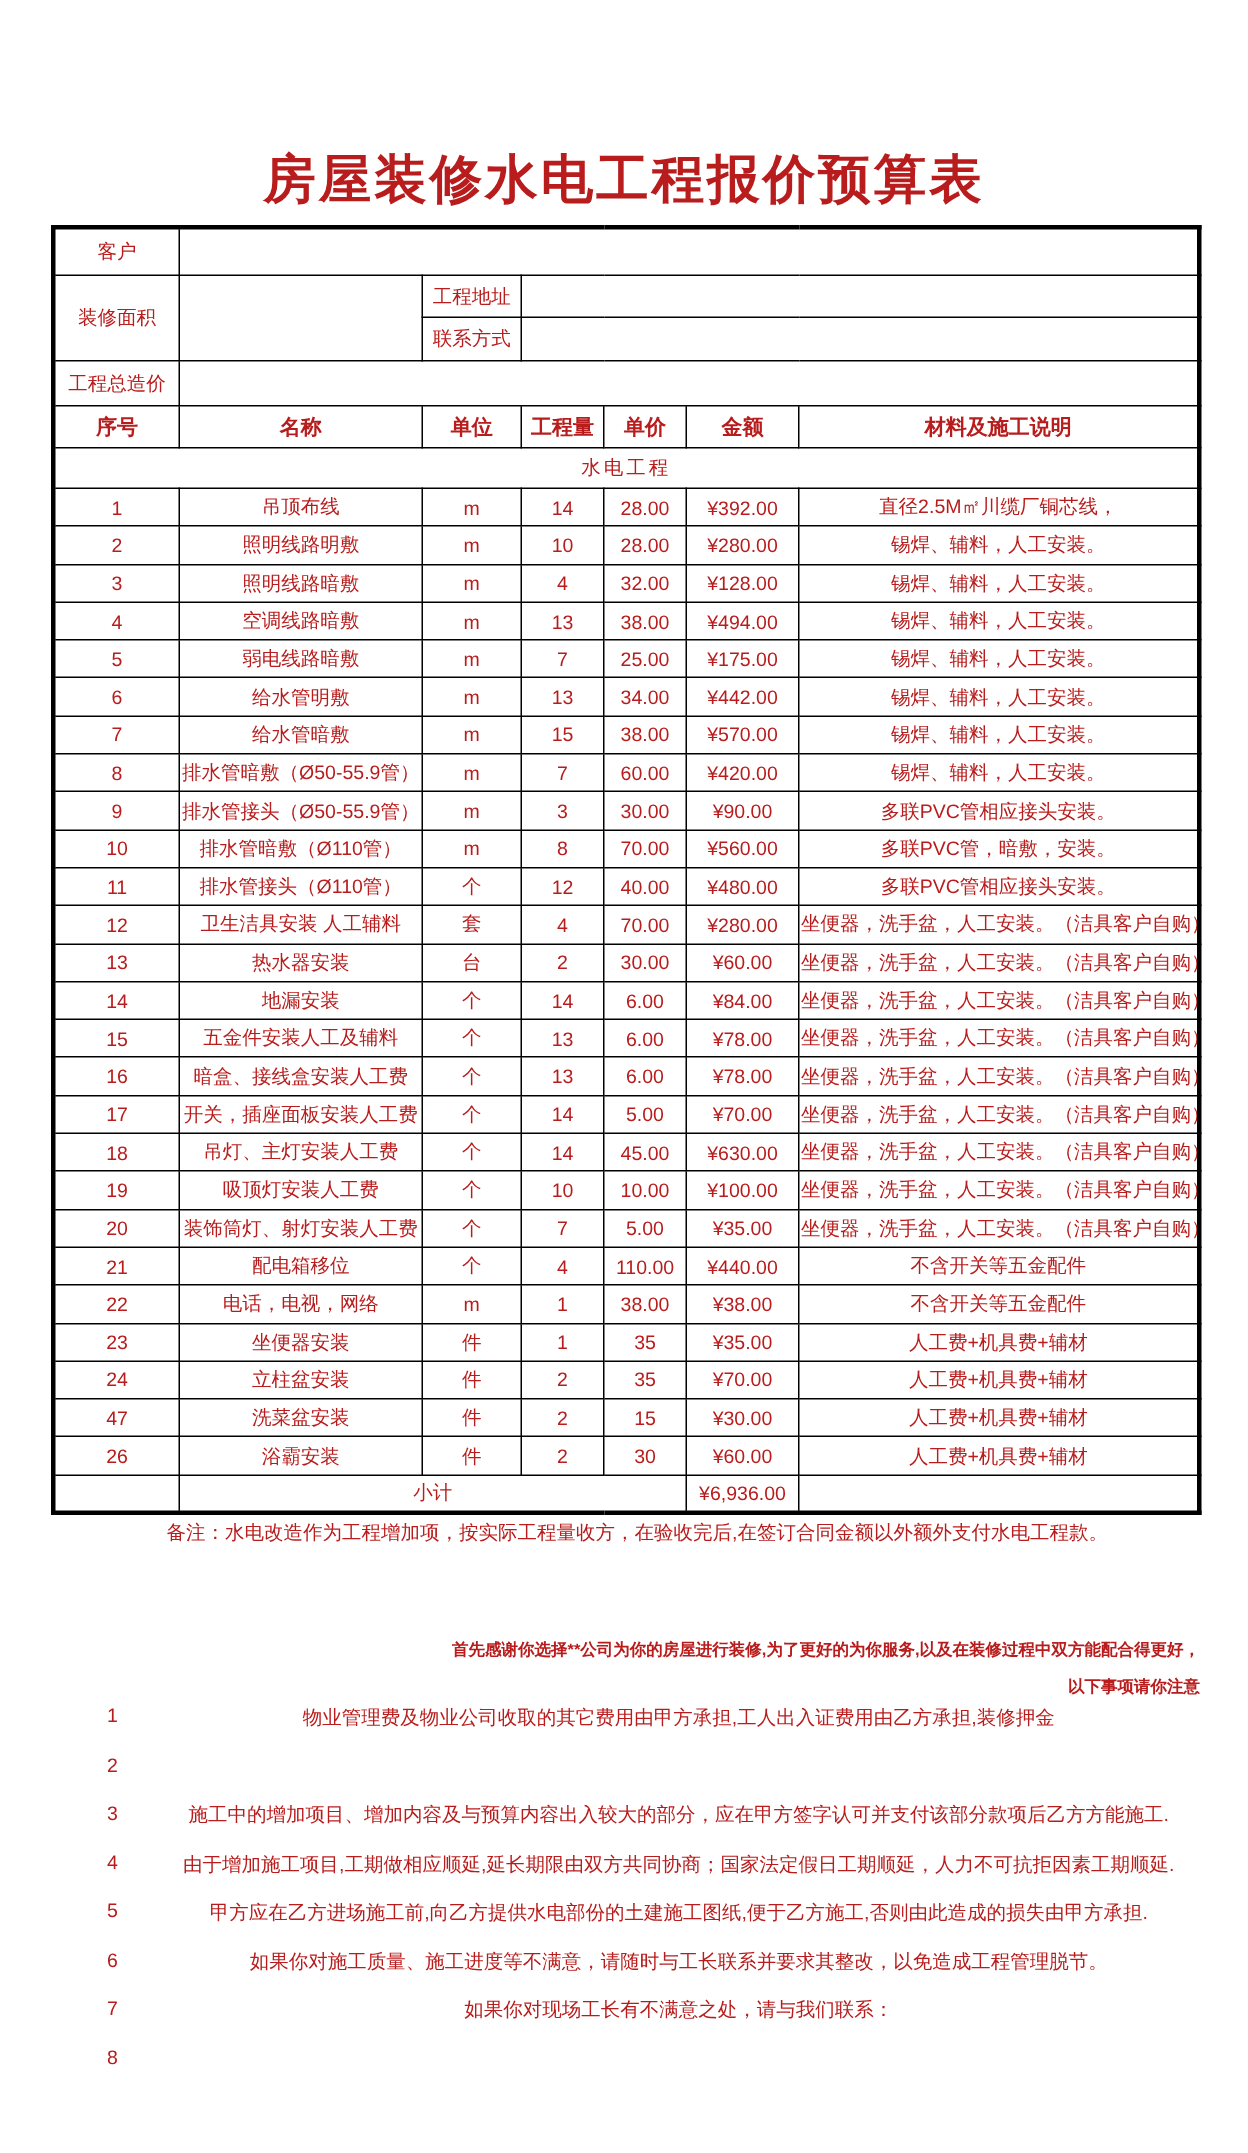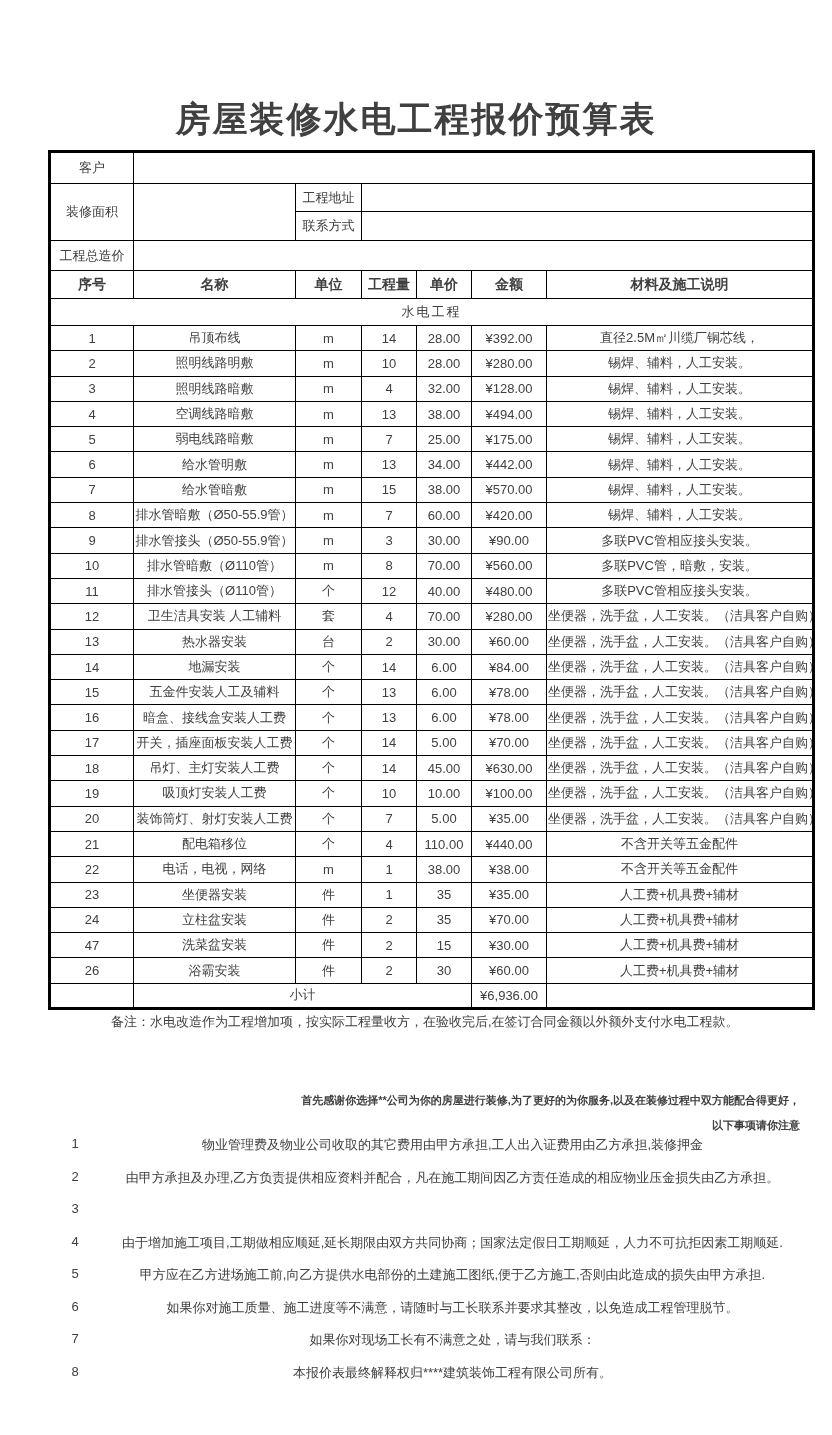--- a/index.html
+++ b/index.html
@@ -1,38 +1,38 @@
 <!DOCTYPE html>
 <html><head>
 <meta charset="utf-8">
 <style>
   html,body { margin:0; padding:0; background:#fff; }
   .page {
     position: relative;
     width: 832px;
     height: 1435px;
     background: #ffffff;
-    color: #404040;
+    color: #b91c1c;
     font-family: "Liberation Sans", sans-serif;
     overflow: hidden;
   }
   .title {
     position: absolute;
     top: 96px; left: 0;
     width: 100%;
     margin: 0;
     text-align: center;
     font-family: "Liberation Serif", serif;
     font-weight: bold;
     font-size: 35px;
     letter-spacing: 2px;
   }
   table.quote {
     position: absolute;
-    left: 48px; top: 150px;
+    left: 34px; top: 150px;
     width: 764px;
     border-collapse: collapse;
     table-layout: fixed;
     border: 3px solid #000;
     padding-left: 14px;
   }
   table.quote td, table.quote th {
     border: 1px solid #000;
     text-align: center;
     vertical-align: middle;
@@ -402,40 +402,39 @@
   <div class="notice-intro">首先感谢你选择**公司为你的房屋进行装修,为了更好的为你服务,以及在装修过程中双方能配合得更好，
 以下事项请你注意</div>
 
   <div class="notice-list">
       <div class="notice-item">
         <span class="notice-num">1</span>
         <span class="notice-text">物业管理费及物业公司收取的其它费用由甲方承担,工人出入证费用由乙方承担,装修押金</span>
       </div>
       <div class="notice-item">
         <span class="notice-num">2</span>
-        <span class="notice-text">由甲方承担及办理,乙方负责提供相应资料并配合，凡在施工期间因乙方责任造成的相应物业压金损失由乙方承担。</span>
       </div>
       <div class="notice-item">
         <span class="notice-num">3</span>
+        <span class="notice-text">施工中的增加项目、增加内容及与预算内容出入较大的部分，应在甲方签字认可并支付该部分款项后乙方方能施工.</span>
       </div>
       <div class="notice-item">
         <span class="notice-num">4</span>
         <span class="notice-text">由于增加施工项目,工期做相应顺延,延长期限由双方共同协商；国家法定假日工期顺延，人力不可抗拒因素工期顺延.</span>
       </div>
       <div class="notice-item">
         <span class="notice-num">5</span>
         <span class="notice-text">甲方应在乙方进场施工前,向乙方提供水电部份的土建施工图纸,便于乙方施工,否则由此造成的损失由甲方承担.</span>
       </div>
       <div class="notice-item">
         <span class="notice-num">6</span>
         <span class="notice-text">如果你对施工质量、施工进度等不满意，请随时与工长联系并要求其整改，以免造成工程管理脱节。</span>
       </div>
       <div class="notice-item">
         <span class="notice-num">7</span>
         <span class="notice-text">如果你对现场工长有不满意之处，请与我们联系：</span>
       </div>
       <div class="notice-item">
         <span class="notice-num">8</span>
-        <span class="notice-text">本报价表最终解释权归****建筑装饰工程有限公司所有。</span>
       </div>
     </div>
 
 </div>
 
 </body></html>

